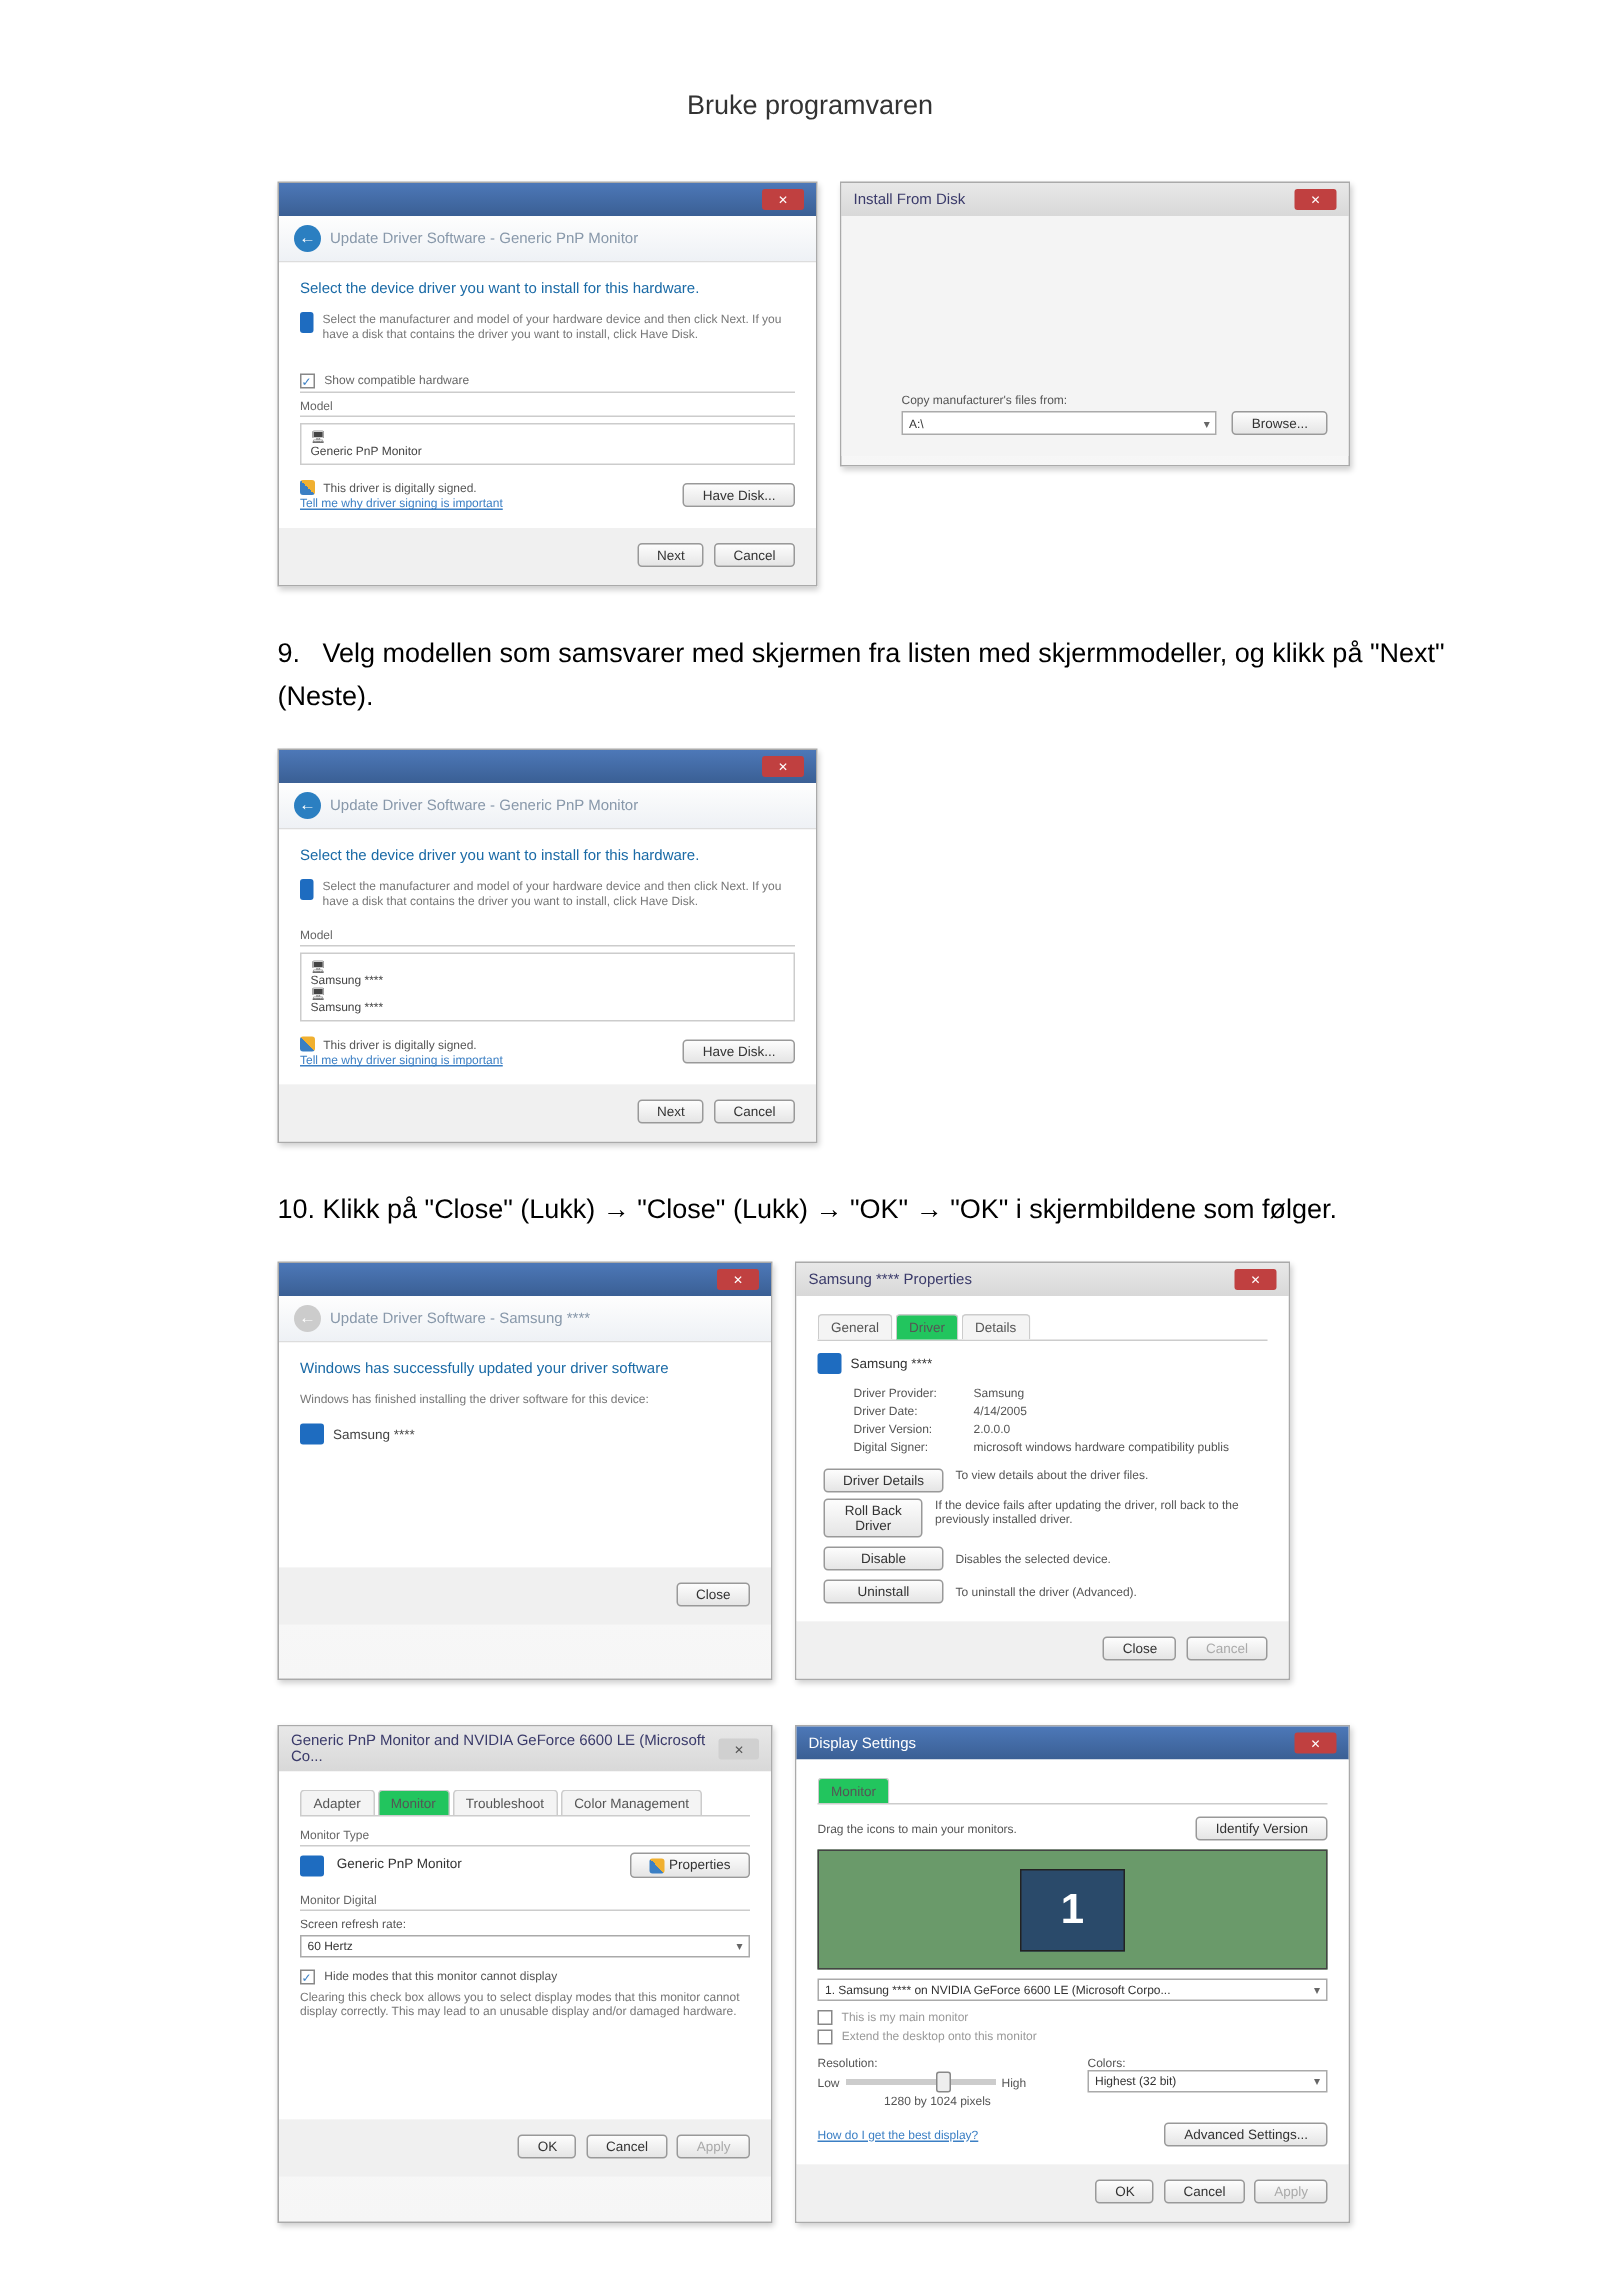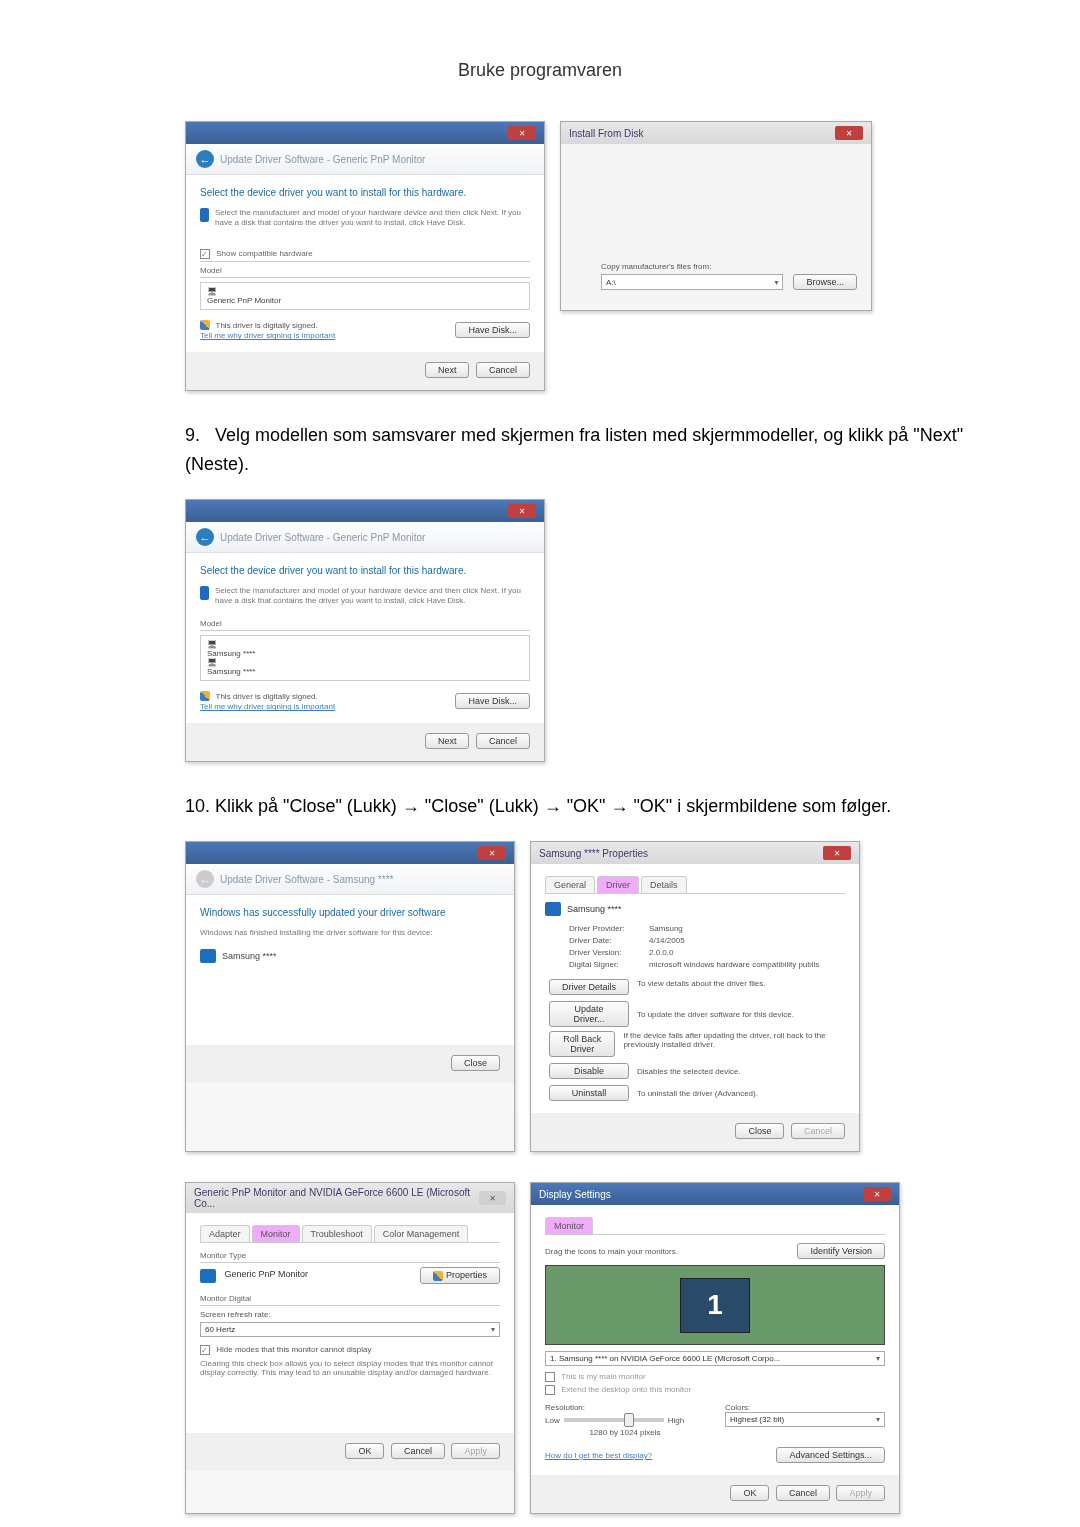--- a/index.html
+++ b/index.html
@@ -203,21 +203,21 @@
     .tab {
       padding: 3px 8px;
       font-size: 9px;
       color: #555;
       border: 1px solid #ccc;
       border-bottom: none;
       background: #f4f4f4;
       margin-right: 2px;
       border-radius: 3px 3px 0 0;
     }
-    .tab.active { background: #f0abfc; font-weight: normal; }
+    .tab.active { background: #22c55e; font-weight: normal; }
     .prop-row { display: flex; font-size: 8px; color: #555; margin-bottom: 3px; }
     .prop-label { width: 80px; }
     .dropdown {
       border: 1px solid #aaa;
       background: #fff;
       font-size: 8px;
       padding: 2px 4px;
       display: flex;
       justify-content: space-between;
       align-items: center;
@@ -319,21 +319,21 @@
             </div>
             <span class="btn">Have Disk...</span>
           </div>
         </div>
         <div class="btn-row">
           <span class="btn">Next</span>
           <span class="btn">Cancel</span>
         </div>
       </div>
 
-      <div class="dialog" style="width:312px; height:190px">
+      <div class="dialog" style="width:340px; height:190px">
         <div class="dialog-title-light">
           <span>Install From Disk</span>
           <span class="dialog-close">✕</span>
         </div>
         <div class="dialog-body" style="background:#f4f4f4; height:160px; position:relative;">
           <div style="position:absolute; bottom:14px; left:40px; right:14px;">
             <div style="font-size:8px; color:#555; margin-bottom:3px">Copy manufacturer's files from:</div>
             <div style="display:flex; gap:6px;">
               <div class="dropdown" style="flex:1">
                 <span>A:\</span>
@@ -444,24 +444,20 @@
               </div>
             <div class="prop-row">
                 <span class="prop-label">Digital Signer:</span>
                 <span>microsoft windows hardware compatibility publis</span>
               </div>
           </div>
           <div style="display:flex; gap:8px; margin-top:10px; align-items:flex-start">
             <span class="btn" style="width:80px; text-align:center">Driver Details</span>
             <span style="font-size:8px; color:#555">To view details about the driver files.</span>
           </div>
-          <div style="display:flex; gap:8px; margin-top:6px; align-items:center">
-            <span class="btn" style="width:80px; text-align:center">Update Driver...</span>
-            <span style="font-size:8px; color:#555">To update the driver software for this device.</span>
-          </div>
           <div style="display:flex; gap:8px; margin-top:4px; align-items:flex-start">
             <span class="btn" style="width:80px; text-align:center">Roll Back Driver</span>
             <span style="font-size:8px; color:#555">If the device fails after updating the driver, roll back to the previously installed driver.</span>
           </div>
           <div style="display:flex; gap:8px; margin-top:6px; align-items:center">
             <span class="btn" style="width:80px; text-align:center">Disable</span>
             <span style="font-size:8px; color:#555">Disables the selected device.</span>
           </div>
           <div style="display:flex; gap:8px; margin-top:6px; align-items:center">
             <span class="btn" style="width:80px; text-align:center">Uninstall</span>
@@ -499,21 +495,21 @@
           <div class="group-label">Monitor Digital</div>
           <div style="font-size:8px; color:#555; margin-bottom:3px">Screen refresh rate:</div>
           <div class="dropdown">
             <span>60 Hertz</span>
             <span class="chev">▾</span>
           </div>
           <div style="margin-top:8px; font-size:8px; color:#555">
             <span class="checkbox checked"></span>
             <span>Hide modes that this monitor cannot display</span>
           </div>
-          <div style="font-size:8px; color:#777; margin-top:4px; margin-bottom:44px">Clearing this check box allows you to select display modes that this monitor cannot display correctly. This may lead to an unusable display and/or damaged hardware.</div>
+          <div style="font-size:8px; color:#777; margin-top:4px; margin-bottom:56px">Clearing this check box allows you to select display modes that this monitor cannot display correctly. This may lead to an unusable display and/or damaged hardware.</div>
         </div>
         <div class="btn-row">
           <span class="btn">OK</span>
           <span class="btn">Cancel</span>
           <span class="btn" style="color:#aaa">Apply</span>
         </div>
       </div>
 
       <div class="dialog" style="width:370px">
         <div class="dialog-title">

